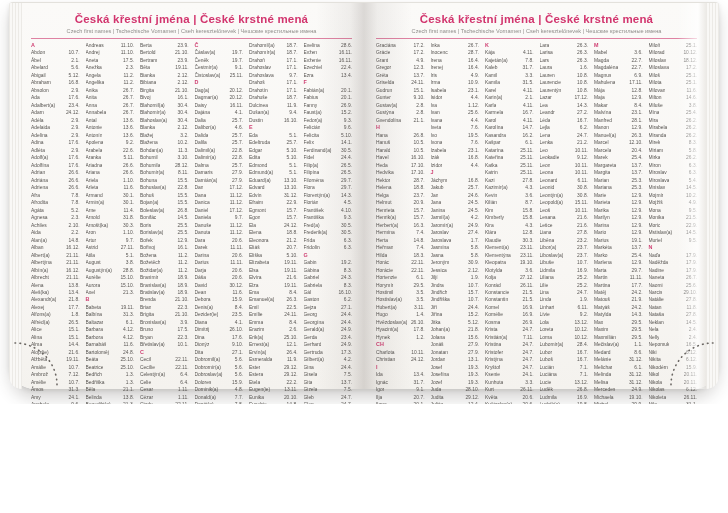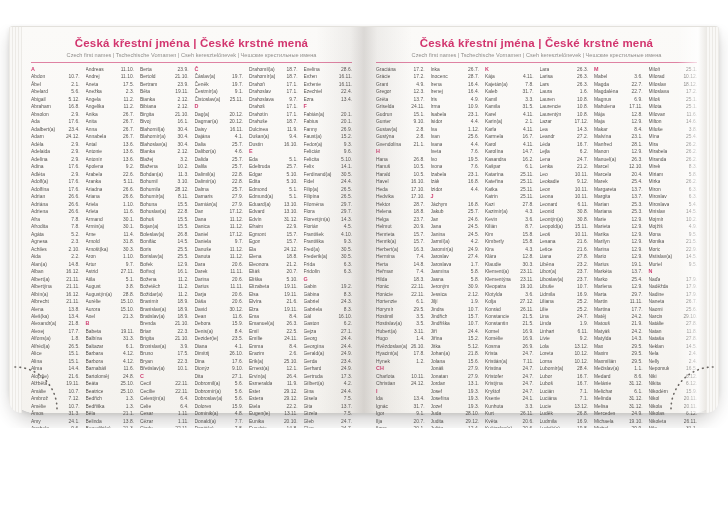--- a/index.html
+++ b/index.html
@@ -1,17 +1,17 @@
 <!DOCTYPE html>
 <html><head>
 <meta charset="utf-8">
 <style>
   html,body{margin:0;padding:0;}
   .photo{position:relative;width:728px;height:404px;background:#ffffff;overflow:hidden;
-         font-family:"Liberation Sans","DejaVu Sans",sans-serif;margin-top:24px;}
+         font-family:"Liberation Sans","DejaVu Sans",sans-serif;}
   .book{position:absolute;left:9px;right:9px;top:2px;bottom:15px;
         background:linear-gradient(180deg,#fbfaf8,#f8f6f3 70%,#f4f2ee);
         border-radius:4px 4px 26px 26px;
         border-top:1px solid #e3e1dc;
         box-shadow:0 10px 16px rgba(60,55,50,.20), 0 2px 4px rgba(60,55,50,.12);}
   .page{position:absolute;top:0;bottom:0;width:50%;z-index:1;}
   .page.left{left:0;padding:0;}
   .page.right{right:0;}
   .page-inner{position:absolute;top:10px;bottom:0;}
   .page.left .page-inner{left:22px;right:12px;}

